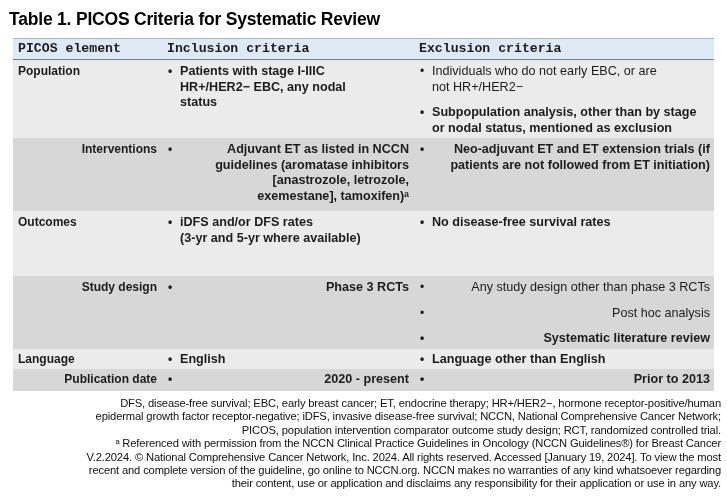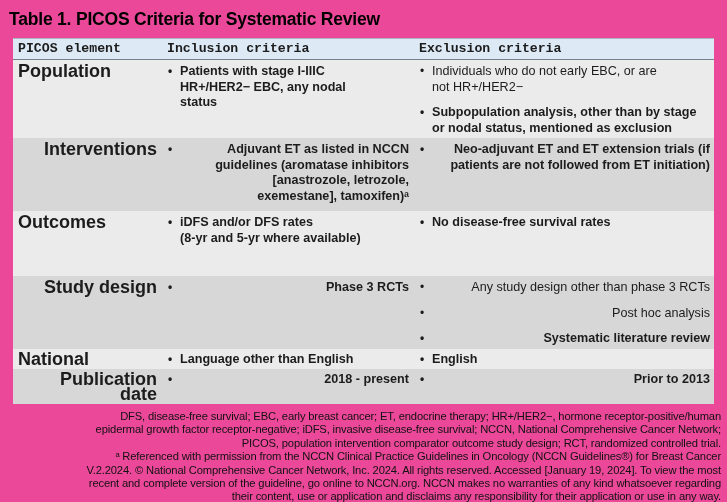--- a/index.html
+++ b/index.html
@@ -3,21 +3,21 @@
 <meta charset="utf-8">
 <style>
   * { margin: 0; padding: 0; box-sizing: border-box; }
   html, body {
     width: 727px; height: 502px;
     overflow: hidden;
     font-family: "Liberation Sans", "DejaVu Sans", sans-serif;
     background: #d8e7f4;
     color: #1c1c1c;
   }
-  .page { width: 727px; height: 502px; background: #ec4899; }
+  .page { width: 727px; height: 502px; background: #ffffff; }
 
   .title {
     font-size: 17.5px;
     font-weight: bold;
     color: #000;
     padding: 9px 0 0 9px;
     letter-spacing: -0.2px;
   }
 
   .picos-table {
@@ -41,21 +41,21 @@
     padding-left: 5px;
   }
   .t-header .h-label.h2, .row-cell.c2 { padding-left: 6px; }
 
   .row-light { background: #ebebeb; }
   .row-dark  { background: #d7d7d7; text-align: right; }
 
   .row-cell { padding: 4px 4px 2px 5px; }
   .cell-element {
     font-weight: bold;
-    font-size: 18px;
+    font-size: 12px;
     line-height: 15px;
   }
   .bullet-item {
     position: relative;
     padding-left: 13px;
     margin-bottom: 10px;
     font-size: 12.6px;
     line-height: 15.5px;
     white-space: pre-line;
   }
@@ -126,53 +126,53 @@
       <div class="row-cell c2">
         <div class="bullet-item">Neo-adjuvant ET and ET extension trials (if
 patients are not followed from ET initiation)</div>
       </div>
     </div>
 
     <div class="t-row row-light r-outcomes">
       <div class="row-cell cell-element">Outcomes</div>
       <div class="row-cell c2">
         <div class="bullet-item">iDFS and/or DFS rates
-(8-yr and 5-yr where available)</div>
+(3-yr and 5-yr where available)</div>
       </div>
       <div class="row-cell c2">
         <div class="bullet-item">No disease-free survival rates</div>
       </div>
     </div>
 
     <div class="t-row row-dark r-studydesign">
       <div class="row-cell cell-element">Study design</div>
       <div class="row-cell c2">
         <div class="bullet-item">Phase 3 RCTs</div>
       </div>
       <div class="row-cell c2">
         <div class="bullet-item">Any study design other than phase 3 RCTs</div>
         <div class="bullet-item">Post hoc analysis</div>
         <div class="bullet-item">Systematic literature review</div>
       </div>
     </div>
 
     <div class="t-row row-light r-language">
-      <div class="row-cell cell-element">National</div>
+      <div class="row-cell cell-element">Language</div>
+      <div class="row-cell c2">
+        <div class="bullet-item">English</div>
+      </div>
       <div class="row-cell c2">
         <div class="bullet-item">Language other than English</div>
-      </div>
-      <div class="row-cell c2">
-        <div class="bullet-item">English</div>
       </div>
     </div>
 
     <div class="t-row row-dark r-pubdate">
       <div class="row-cell cell-element">Publication date</div>
       <div class="row-cell c2">
-        <div class="bullet-item">2018 - present</div>
+        <div class="bullet-item">2020 - present</div>
       </div>
       <div class="row-cell c2">
         <div class="bullet-item">Prior to 2013</div>
       </div>
     </div>
 
   </div>
 
   <div class="footnotes">
     <p>DFS, disease-free survival; EBC, early breast cancer; ET, endocrine therapy; HR+/HER2−, hormone receptor-positive/human

